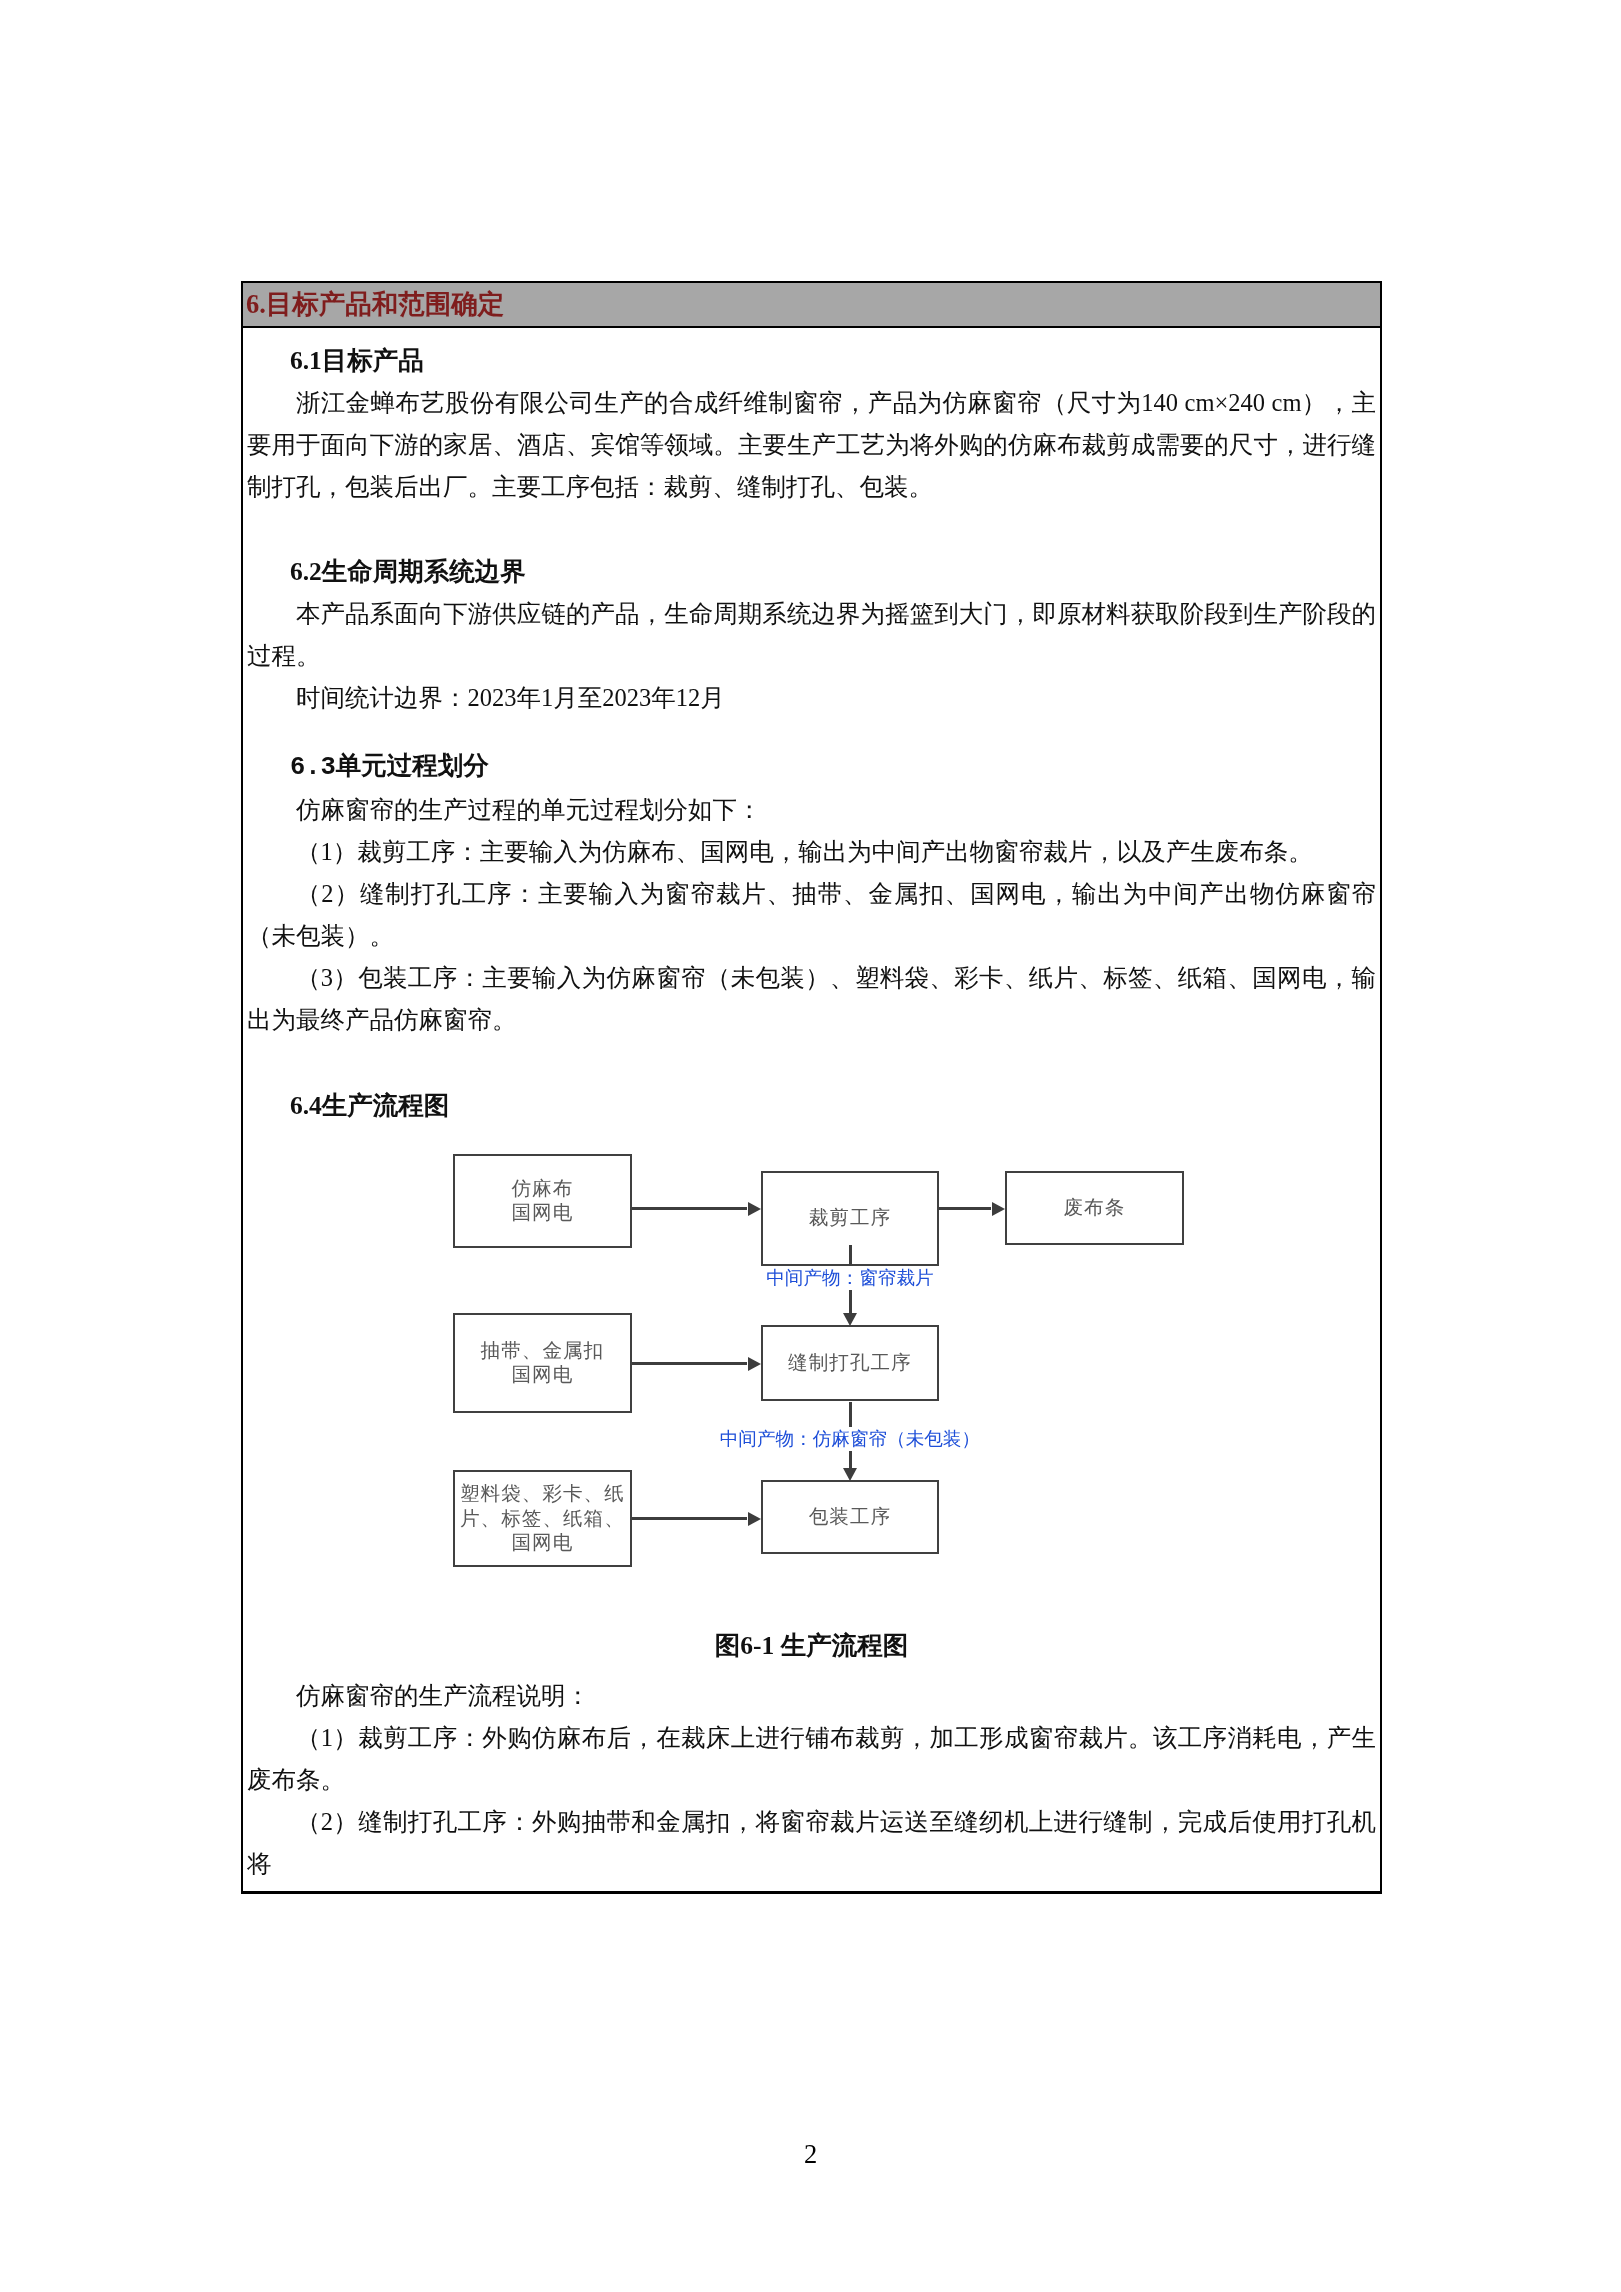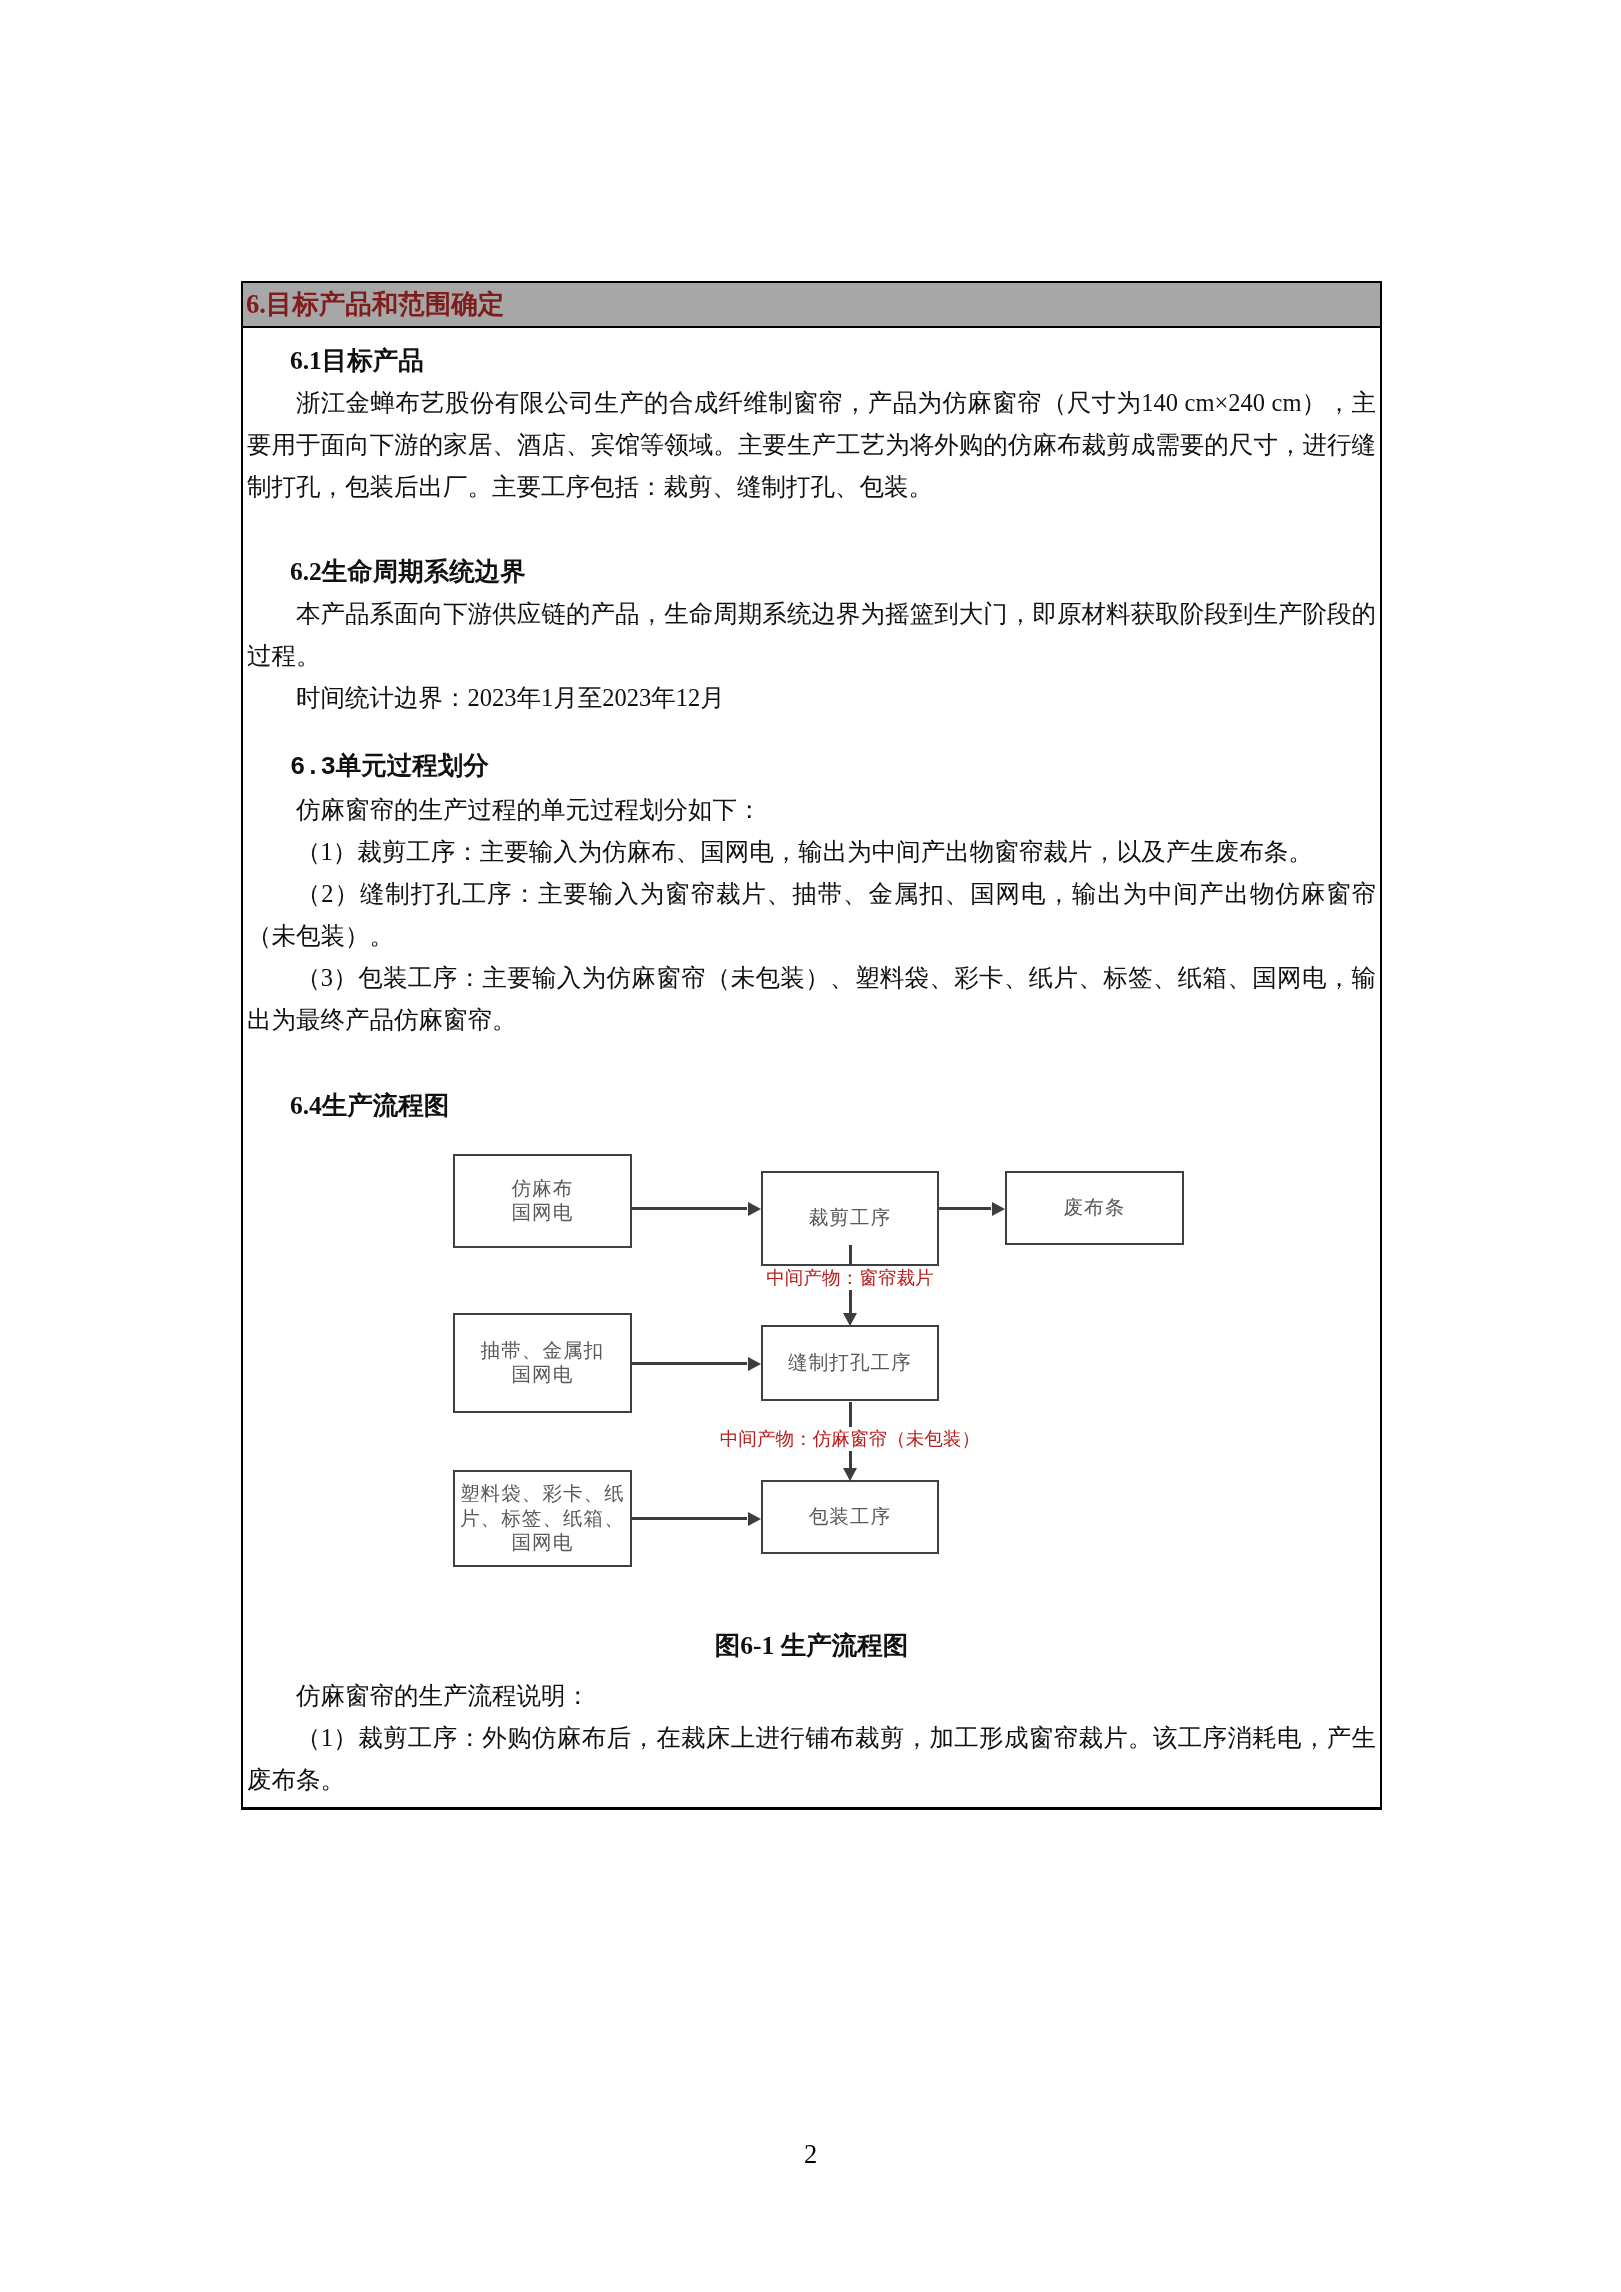--- a/index.html
+++ b/index.html
@@ -54,21 +54,21 @@
   .arrow-d{position:absolute;width:2.9px;background:#3d3d3d;}
   .arrow-d::after{
     content:'';position:absolute;bottom:-12.7px;left:50%;transform:translateX(-50%);
     border-left:7.8px solid transparent;border-right:7.8px solid transparent;
     border-top:13.7px solid #3d3d3d;width:0;height:0;
   }
   .v1{left:602px;top:95px;height:68px;}
   .v2{left:602px;top:252px;height:66px;}
   .fc-label{
     position:absolute;left:603px;transform:translateX(-50%);
-    background:#fff;color:#b91c1c;font-size:18.6px;line-height:23.5px;
+    background:#fff;color:#1d4ed8;font-size:18.6px;line-height:23.5px;
     padding:0 7.8px;white-space:nowrap;text-indent:0;
   }
   .l1{top:116px;}
   .l2{top:277px;}
   .fig-caption{
     margin-top:54px;text-align:center;font-weight:bold;font-size:25.5px;line-height:42px;
     text-indent:0;
   }
   .after-caption{margin-top:7.8px;}
   
@@ -122,18 +122,19 @@
       <div class="arrow-d v2"></div>
 
       <div class="fc-label l1">中间产物：窗帘裁片</div>
       <div class="fc-label l2">中间产物：仿麻窗帘（未包装）</div>
     </div>
 
     <div class="fig-caption">图6-1 生产流程图</div>
 
     <p class="para after-caption">仿麻窗帘的生产流程说明：</p>
     <p class="para">（1）裁剪工序：外购仿麻布后，在裁床上进行铺布裁剪，加工形成窗帘裁片。该工序消耗电，产生废布条。</p>
+    <p class="para">（2）缝制打孔工序：外购抽带和金属扣，将窗帘裁片运送至缝纫机上进行缝制，完成后使用打孔机将</p>
 
   </div>
 </div>
 
 <div class="page-number">2</div>
 
 
 </body></html>

